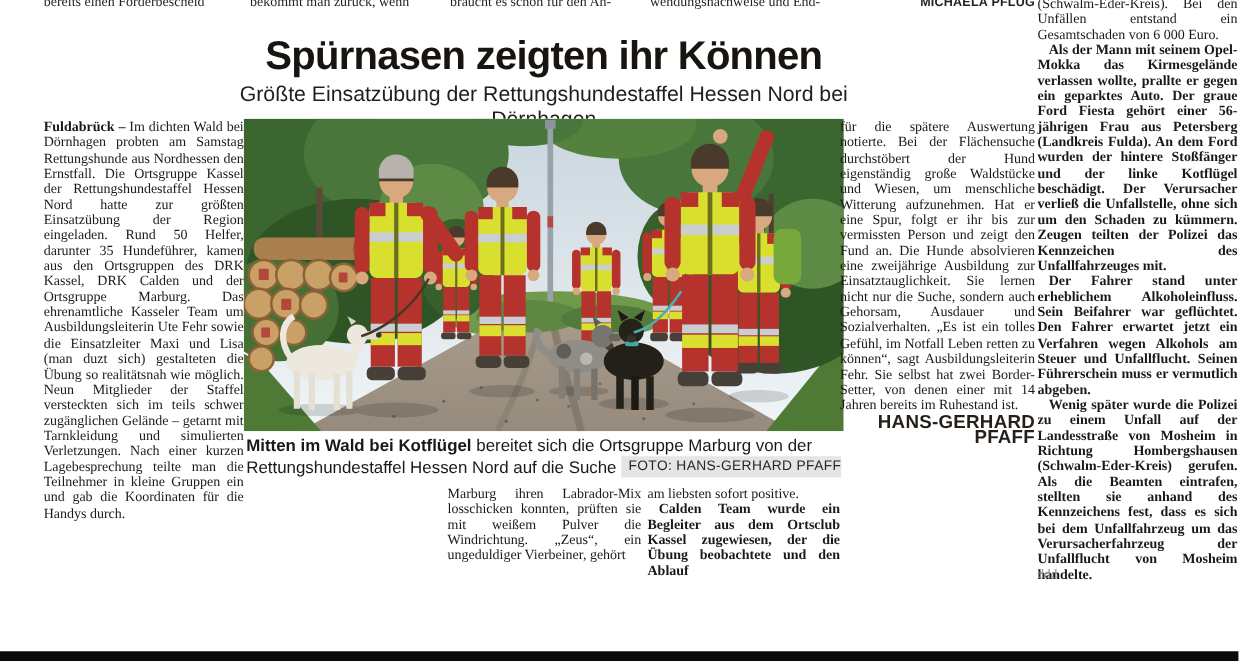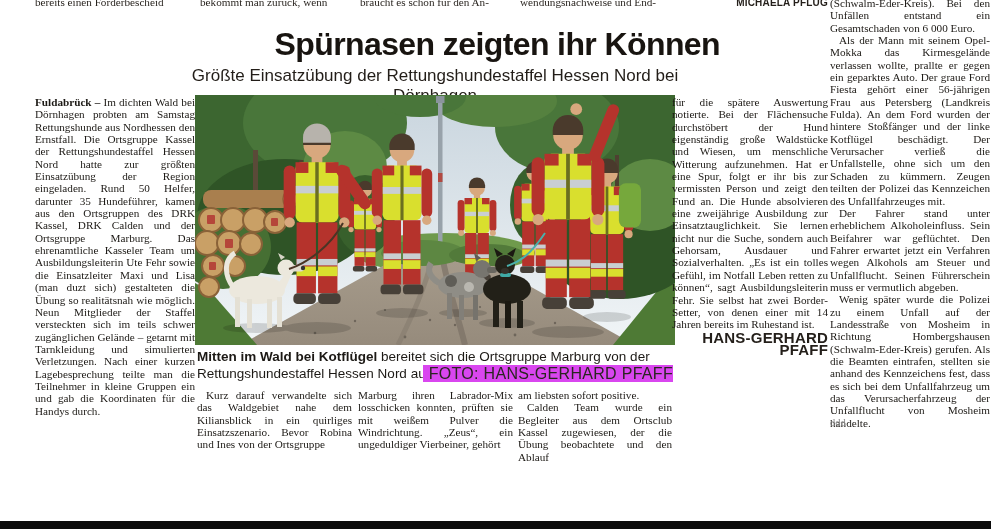--- a/index.html
+++ b/index.html
@@ -5,45 +5,45 @@
   html,body{margin:0;padding:0;background:#ffffff;}
   #page{position:relative;width:991px;height:529px;background:#ffffff;overflow:hidden;
         font-family:"Liberation Serif",serif;color:#1c1915;}
   
   .frag{position:absolute;top:-4px;font-size:11.2px;line-height:12.4px;white-space:nowrap;color:#241f1a;}
   .top-byline{position:absolute;top:-3px;left:672px;width:156px;text-align:right;
         font-family:"Liberation Sans",sans-serif;font-weight:bold;font-size:10px;letter-spacing:.2px;color:#241f1a;}
   
   .head-block{position:absolute;left:150px;top:26px;width:570px;text-align:center;}
   .headline{font-family:"Liberation Sans",sans-serif;font-weight:bold;font-size:32px;
-        letter-spacing:-.6px;color:#181410;margin:0;line-height:36px;text-align:right;}
+        letter-spacing:-.6px;color:#181410;margin:0;line-height:36px;}
   .subheadline{font-family:"Liberation Sans",sans-serif;font-weight:normal;font-size:17px;
         color:#221d18;margin:4px 0 0 0;line-height:20px;}
   
   .col{position:absolute;font-size:11.2px;line-height:12.35px;text-align:justify;hyphens:auto;}
   .col p{margin:0;}
-  .col p.ind{text-indent:9px;}
+  .col p.ind{text-indent:9px;font-weight:bold;}
   .lead{font-weight:bold;}
   .intro-col{left:35px;top:96px;width:160px;}
   .rightcol{left:672px;top:96px;width:156px;}
   .sidecol{left:830px;top:-3px;width:160px;}
   .bcol1{left:197px;top:389px;width:155px;}
   .bcol2{left:358px;top:389px;width:155px;}
   .bcol3{left:518px;top:389px;width:154px;}
   .byline{font-family:"Liberation Sans",sans-serif;font-weight:bold;font-size:15px;
         letter-spacing:.2px;text-align:right;margin-top:1px;color:#241f1a;}
   .agency{color:#8a8a8a;font-size:10.5px;margin-top:-12.35px;}
   
   .photo{position:absolute;left:195px;top:95px;width:480px;height:250px;overflow:hidden;background:#dfe7ea;}
   
   .caption{position:absolute;left:197px;top:348px;width:478px;height:36px;
         font-family:"Liberation Sans",sans-serif;font-size:13.5px;line-height:17px;color:#1c1915;}
   .caption .cap-lead{font-weight:bold;}
-  .cap-credit{position:absolute;right:2px;bottom:2px;font-size:16px;letter-spacing:.3px;color:#2a2520;
-        font-family:"Liberation Sans",sans-serif;background:#d946ef;padding-left:6px;}
+  .cap-credit{position:absolute;right:2px;bottom:2px;font-size:11px;letter-spacing:.3px;color:#2a2520;
+        font-family:"Liberation Sans",sans-serif;background:#e5e5e5;padding-left:6px;}
   
   .bottom-bar{position:absolute;left:0;top:521px;width:991px;height:8px;background:#0b0b0b;}
 </style>
 </head>
 <body>
 
 <div id="page">
 
   <span class="frag" style="left:35px">bereits einen Förderbescheid</span>
   <span class="frag" style="left:200px">bekommt man zurück, wenn</span>
@@ -241,23 +241,20 @@
       <path d="M148,128 C135,152 112,168 94,174" stroke="#4a3525" stroke-width="2" fill="none"></path>
       <path d="M350,138 C334,162 322,168 312,171" stroke="#49b0ac" stroke-width="2" fill="none"></path>
     </svg>
   </div>
 
   <div class="caption">
     <span class="cap-lead">Mitten im Wald bei Kotflügel </span><span>bereitet sich die Ortsgruppe Marburg von der Rettungshundestaffel Hessen Nord auf die Suche nach dem Vermissten vor.</span>
     <span class="cap-credit">FOTO: HANS-GERHARD PFAFF</span>
   </div>
 
-  <div class="col bcol1">
-    <p class="ind">Kurz darauf verwandelte sich das Waldgebiet nahe dem Kiliansblick in ein quirliges Einsatzszenario. Bevor Robina und Ines von der Ortsgruppe</p>
-  </div>
   <div class="col bcol2">
     <p>Marburg ihren Labrador-Mix losschicken konnten, prüften sie mit weißem Pulver die Windrichtung. „Zeus“, ein ungeduldiger Vierbeiner, gehört</p>
   </div>
   <div class="col bcol3">
     <p>am liebsten sofort positive.</p>
     <p class="ind">Calden Team wurde ein Begleiter aus dem Ortsclub Kassel zugewiesen, der die Übung beobachtete und den Ablauf</p>
   </div>
 
   <div class="col rightcol">
     <p>für die spätere Auswertung notierte. Bei der Flächensuche durchstöbert der Hund eigenständig große Waldstücke und Wiesen, um menschliche Witterung aufzunehmen. Hat er eine Spur, folgt er ihr bis zur vermissten Person und zeigt den Fund an. Die Hunde absolvieren eine zweijährige Ausbildung zur Einsatztauglichkeit. Sie lernen nicht nur die Suche, sondern auch Gehorsam, Ausdauer und Sozialverhalten. „Es ist ein tolles Gefühl, im Notfall Leben retten zu können“, sagt Ausbildungsleiterin Fehr. Sie selbst hat zwei Border-Setter, von denen einer mit 14 Jahren bereits im Ruhestand ist.</p>

